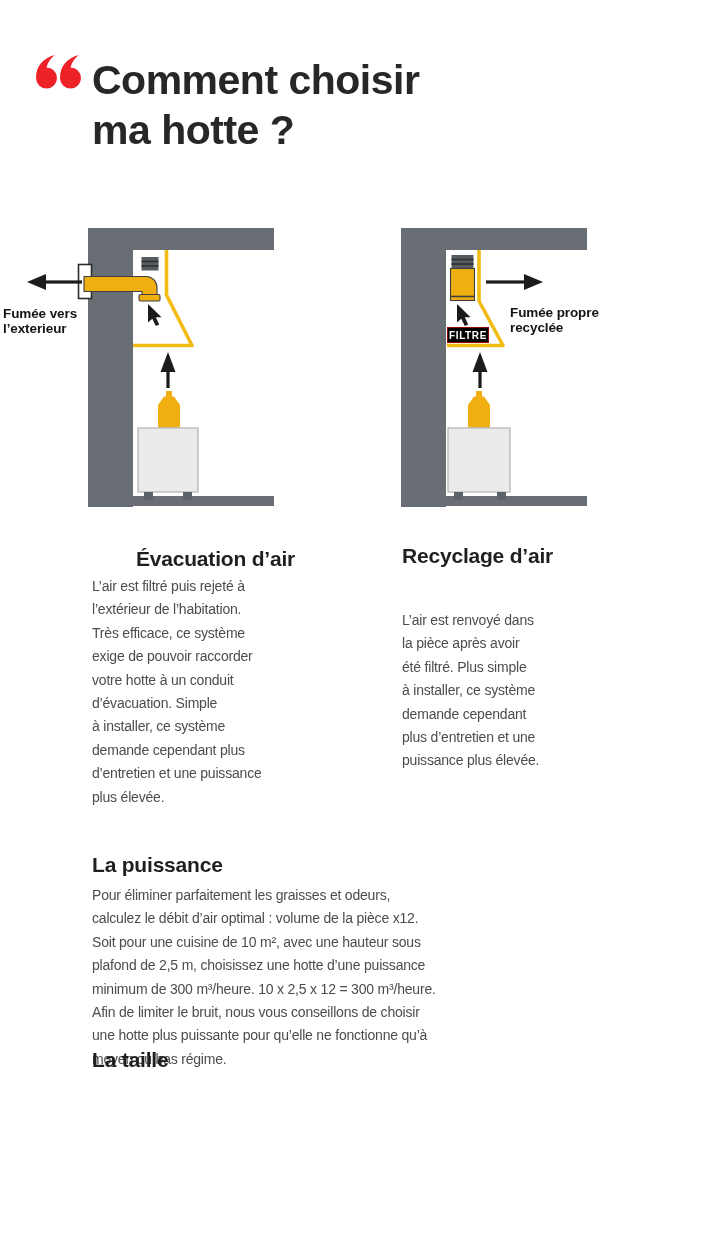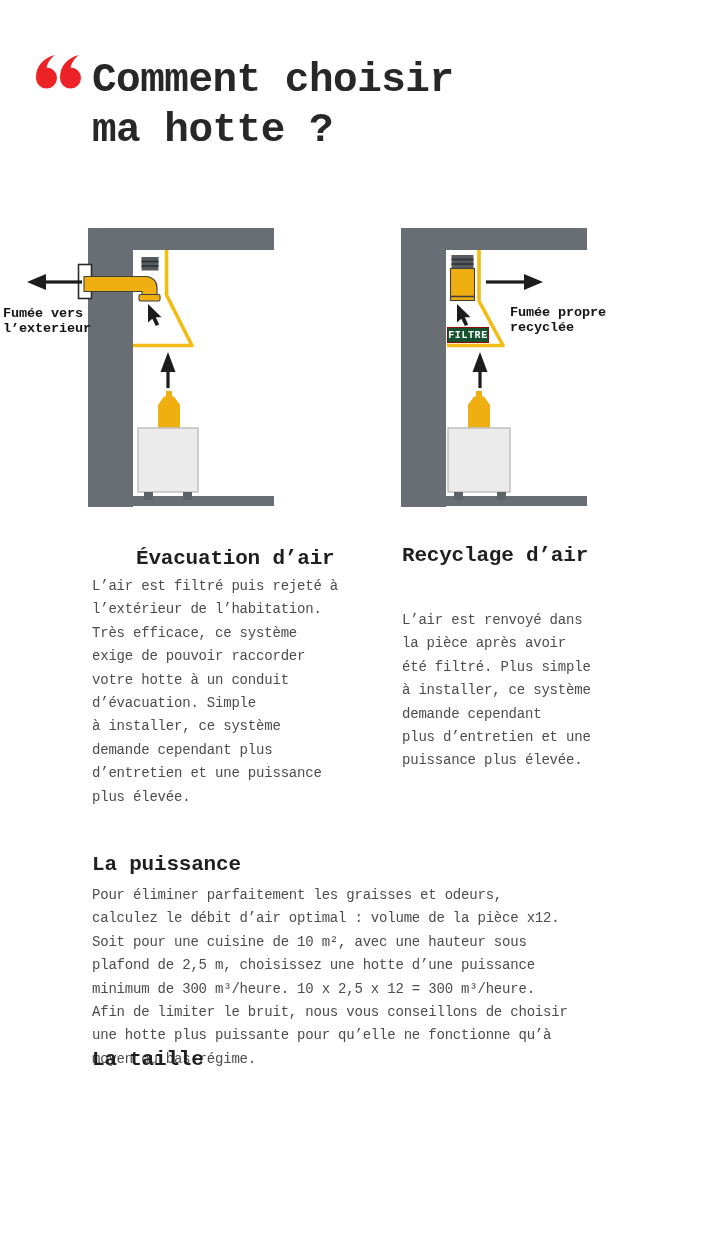--- a/index.html
+++ b/index.html
@@ -1,18 +1,18 @@
 <!DOCTYPE html>
 <html><head>
 <meta charset="utf-8">
 <style>
   html,body{margin:0;padding:0;background:#ffffff;}
   .page{
     position:relative;width:714px;height:1236px;background:#ffffff;overflow:hidden;
-    font-family:Liberation Mono, monospace;
+    font-family:Liberation Sans, sans-serif;
   }
   .abs{position:absolute;}
   .title{
     left:92px;top:55px;width:560px;margin:0;
     font-size:41px;line-height:50px;font-weight:bold;letter-spacing:-0.5px;
     color:#272727;white-space:pre-line;
   }
   .quote-icon{left:35px;top:54px;width:46px;height:38px;}
   .diagram{width:360px;height:300px;top:215px;}
   .diagram-left{left:0;}
@@ -127,21 +127,21 @@
         <rect x="118.4" y="154" width="3.2" height="19"></rect>
         <polygon points="120,137 112.5,157 127.5,157"></polygon>
       </g>
       <polygon points="108,213 108,190 114,181.5 116,181.5 116,176 122,176 122,181.5 124,181.5 130,190 130,213" fill="#EFAF10"></polygon>
       <rect x="88" y="213" width="62" height="64" fill="#EBEBEB" stroke="#C2C2C2" stroke-width="1.6"></rect>
       <g fill="#5E6368">
         <rect x="94" y="277" width="9" height="8"></rect>
         <rect x="137" y="277" width="9" height="8"></rect>
       </g>
     </svg>
-    <div class="filtre-badge" style="background-color: #14532d;">FILTRE</div>
+    <div class="filtre-badge" style="background-color: #000000;">FILTRE</div>
     <div class="diagram-label label-right">Fumée propre
 recyclée</div>
   </div>
 
   <h2 class="abs section-heading h-evac">Évacuation d’air</h2>
   <p class="abs body-text b-evac">L’air est filtré puis rejeté à
 l’extérieur de l’habitation.
 Très efficace, ce système
 exige de pouvoir raccorder
 votre hotte à un conduit

